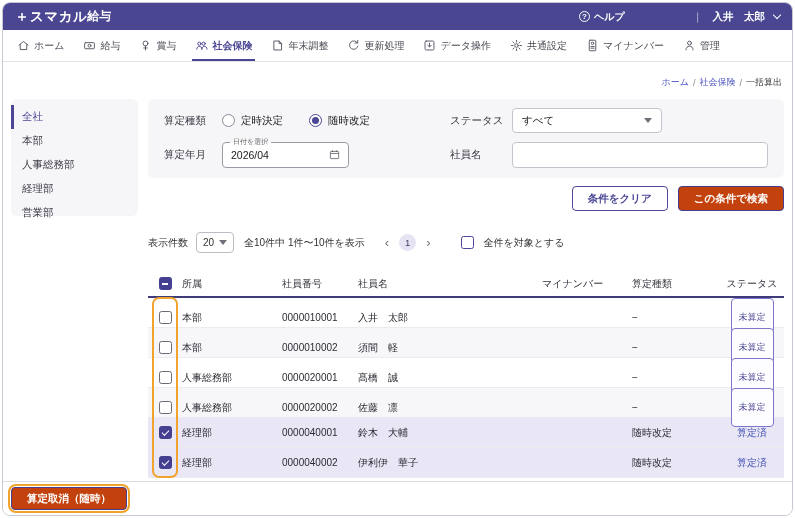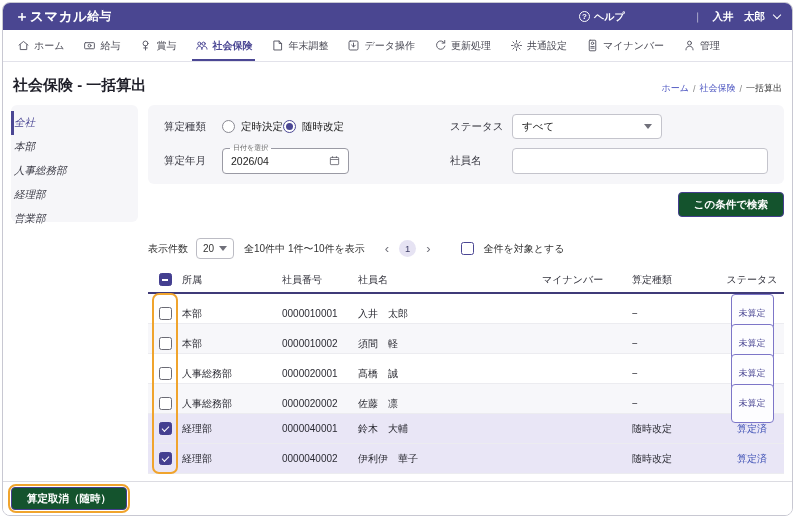--- a/index.html
+++ b/index.html
@@ -42,31 +42,31 @@
   .page-title { font-size:15px; font-weight:bold; color:#1e1e28; }
   .breadcrumb { margin-left:auto; font-size:9px; display:flex; align-items:center; gap:4px; }
   .crumb-link { color:#4f58c2; cursor:pointer; }
   .crumb-sep { color:#888; }
   .crumb-current { color:#333; }
 
   
   .content { flex:1; display:flex; padding:0 8px; min-height:0; }
   .sidebar { width:127px; flex:0 0 auto; background:#f6f6f9; border-radius:6px; padding:6px 0;
              height:117px; }
-  .side-item { font-size:10.5px; color:#3a3a45; padding:5px 0; border-left:3px solid transparent;
-               cursor:pointer;font-style:italic; }
+  .side-item { font-size:10.5px; color:#3a3a45; padding:5px 8px; border-left:3px solid transparent;
+               cursor:pointer; }
   .side-item.active { color:#4b4794; border-left-color:#4b4794; font-weight:500; }
 
   .main { flex:1; margin-left:10px; display:flex; flex-direction:column; min-width:0; }
 
   
   .filter-panel { background:#f6f6f9; border-radius:6px; padding:9px 16px 10px; flex:0 0 auto; }
   .f-grid { display:grid; grid-template-columns:58px 228px 62px 1fr; row-gap:9px; align-items:center; }
   .f-label { font-size:10.5px; color:#33333d; font-weight:500; }
-  .radios { display:flex; align-items:center; height:24px; }
+  .radios { display:flex; gap:26px; align-items:center; height:24px; }
   .radio { display:flex; gap:6px; align-items:center; font-size:10.5px; color:#222; cursor:pointer; }
   .radio-circle { width:13px; height:13px; border:1.5px solid #8a8a93; border-radius:50%;
                   background:#fff; position:relative; flex:0 0 auto; }
   .radio-circle.on { border-color:#4b4794; }
   .radio-circle.on::after { content:""; position:absolute; inset:2px; background:#4b4794; border-radius:50%; }
   .select-box { width:150px; height:25px; background:#fff; border:1px solid #c4c4cc; border-radius:4px;
                 display:flex; align-items:center; justify-content:space-between; padding:0 9px;
                 font-size:10.5px; color:#222; cursor:pointer; }
   .caret { width:0; height:0; border-left:4px solid transparent; border-right:4px solid transparent;
            border-top:5px solid #70707a; }
@@ -77,21 +77,21 @@
                 background:linear-gradient(#f6f6f9 46%,#ffffff 46%); }
   .cal-icon svg { stroke:#55555f; fill:none; stroke-width:1.1; }
   .text-input { height:26px; width:100%; background:#fff; border:1px solid #c4c4cc; border-radius:4px;
                 font-size:10.5px; padding:0 8px; color:#222; font-family:inherit; }
 
   
   .actions { display:flex; justify-content:flex-end; gap:10px; margin:8px 0; flex:0 0 auto; }
   .btn { font-size:10.5px; font-weight:bold; border-radius:4px; padding:0 15px; height:25px;
          display:flex; align-items:center; cursor:pointer; font-family:inherit; }
   .btn-outline { background:#fff; border:1px solid #4b4794; color:#4b4794; }
-  .btn-primary { background:#14532d; border:1px solid #453e8f; color:#fff; }
+  .btn-primary { background:#c2410c; border:1px solid #453e8f; color:#fff; }
 
   
   .list-controls { display:flex; align-items:center; font-size:10px; color:#333; margin:13px 0 0;
                    flex:0 0 auto; height:21px; }
   .page-size-box { width:38px; height:21px; border:1px solid #bcbcc4; border-radius:4px; background:#fff;
                    display:flex; align-items:center; justify-content:space-between; padding:0 6px;
                    margin:0 10px 0 8px; cursor:pointer; }
   .range-text { margin-right:20px; }
   .pager { display:flex; align-items:center; gap:10px; margin-right:30px; }
   .pg-arrow { color:#70707a; font-size:13px; line-height:1; cursor:pointer; }
@@ -104,21 +104,21 @@
         position:relative; flex:0 0 auto; cursor:pointer; }
   .cb.purple-border { border-color:#4b4794; }
   .cb.checked { background:#443f90; border-color:#443f90; }
   .cb.checked::after { content:""; position:absolute; left:2px; top:2.5px; width:6px; height:3px;
                        border-left:1.6px solid #fff; border-bottom:1.6px solid #fff; transform:rotate(-45deg); }
   .cb.indet { background:#443f90; border-color:#443f90; }
   .cb.indet::after { content:""; position:absolute; left:2.3px; top:4.8px; width:6.5px; height:1.8px;
                      background:#fff; }
 
   
-  .table { position:relative; margin-top:8px; flex:0 0 auto; }
+  .table { position:relative; margin-top:18px; flex:0 0 auto; }
   .t-head, .t-row { display:grid; grid-template-columns:34px 100px 76px 184px 90px 88px 1fr;
                     align-items:center; }
   .t-head { height:27px; border-bottom:2px solid #3f3a78; font-size:10px; color:#33333d; font-weight:500; }
   .t-row { height:30px; border-bottom:1px solid #ececf0; font-size:10px; color:#2b2b33; }
   .t-row.alt { background:#f7f7fa; }
   .t-row.selected { background:#e9e6f6; }
   .cell-cb { display:flex; justify-content:center; }
   .cell-status { display:flex; justify-content:center; }
   .badge { border:1px solid #7d76c8; color:#4b4794; background:#fdfdff; font-size:9px;
            padding:12px 7px; border-radius:4px; }
@@ -187,31 +187,31 @@
     </div>
     <div class="nav-item">
       <svg width="13" height="13" viewBox="0 0 16 16">
           <path d="M4 2.5 h6 l3 3 v8 h-9 z"></path>
           <path d="M10 2.5 v3 h3"></path>
         </svg>
       <span>年末調整</span>
     </div>
     <div class="nav-item">
       <svg width="13" height="13" viewBox="0 0 16 16">
+          <path d="M12.8 4.8 A5.2 5.2 0 1 0 13.4 8.8"></path>
+          <path d="M13.2 1.8 v3.2 h-3.2"></path>
+        </svg>
+      <span>更新処理</span>
+    </div>
+    <div class="nav-item">
+      <svg width="13" height="13" viewBox="0 0 16 16">
           <rect x="2.5" y="2.5" width="11" height="11" rx="1.5"></rect>
           <path d="M8 5 v4.5 M5.8 7.6 L8 9.8 l2.2-2.2"></path>
         </svg>
       <span>データ操作</span>
-    </div>
-    <div class="nav-item">
-      <svg width="13" height="13" viewBox="0 0 16 16">
-          <path d="M12.8 4.8 A5.2 5.2 0 1 0 13.4 8.8"></path>
-          <path d="M13.2 1.8 v3.2 h-3.2"></path>
-        </svg>
-      <span>更新処理</span>
     </div>
     <div class="nav-item">
       <svg width="13" height="13" viewBox="0 0 16 16">
           <circle cx="8" cy="8" r="2.2"></circle>
           <path d="M8 1.8v2 M8 12.2v2 M1.8 8h2 M12.2 8h2 M3.6 3.6l1.4 1.4 M11 11l1.4 1.4 M12.4 3.6L11 5 M5 11l-1.4 1.4"></path>
         </svg>
       <span>共通設定</span>
     </div>
     <div class="nav-item">
       <svg width="13" height="13" viewBox="0 0 16 16">
@@ -224,21 +224,20 @@
     <div class="nav-item">
       <svg width="13" height="13" viewBox="0 0 16 16">
           <circle cx="8" cy="5" r="2.4"></circle>
           <path d="M3.6 13.4 c0-3 2-4.5 4.4-4.5 s4.4 1.5 4.4 4.5"></path>
         </svg>
       <span>管理</span>
     </div>
   </div>
 
   <div class="title-row">
-    <div class="page-title">社会保険 - 一括算出</div>
     <div class="breadcrumb">
       <span class="crumb-link">ホーム</span>
       <span class="crumb-sep">/</span>
       <span class="crumb-link">社会保険</span>
       <span class="crumb-sep">/</span>
       <span class="crumb-current">一括算出</span>
     </div>
   </div>
 
   <div class="content">
@@ -288,20 +287,21 @@
             </div>
           </div>
           <div class="f-label">社員名</div>
           <div>
             <input class="text-input" type="text" value="" style="">
           </div>
         </div>
       </div>
 
       <div class="actions">
+        <button class="btn btn-outline">条件をクリア</button>
         <button class="btn btn-primary">この条件で検索</button>
       </div>
 
       <div class="list-controls">
         <span>表示件数</span>
         <div class="page-size-box">
           <span>20</span>
           <span class="caret"></span>
         </div>
         <span class="range-text">全10件中 1件〜10件を表示</span>

